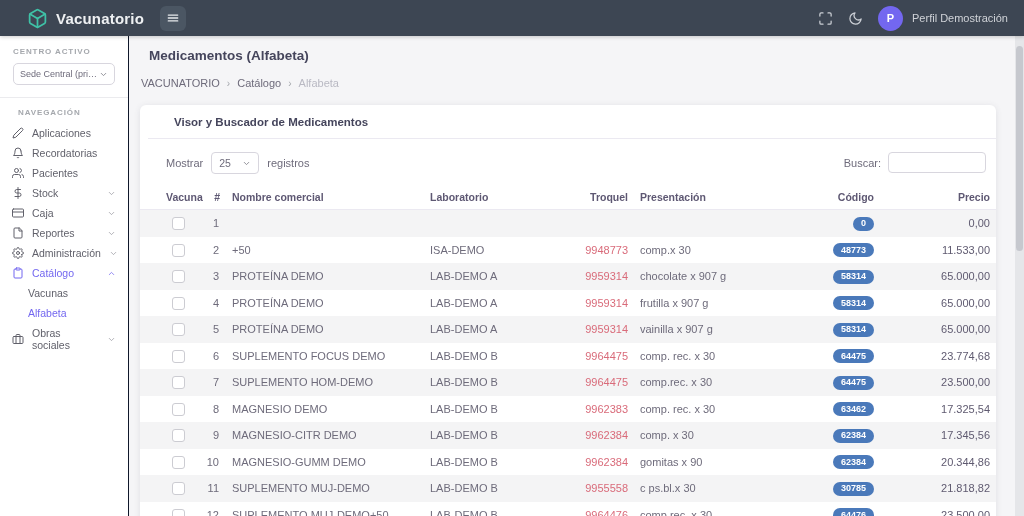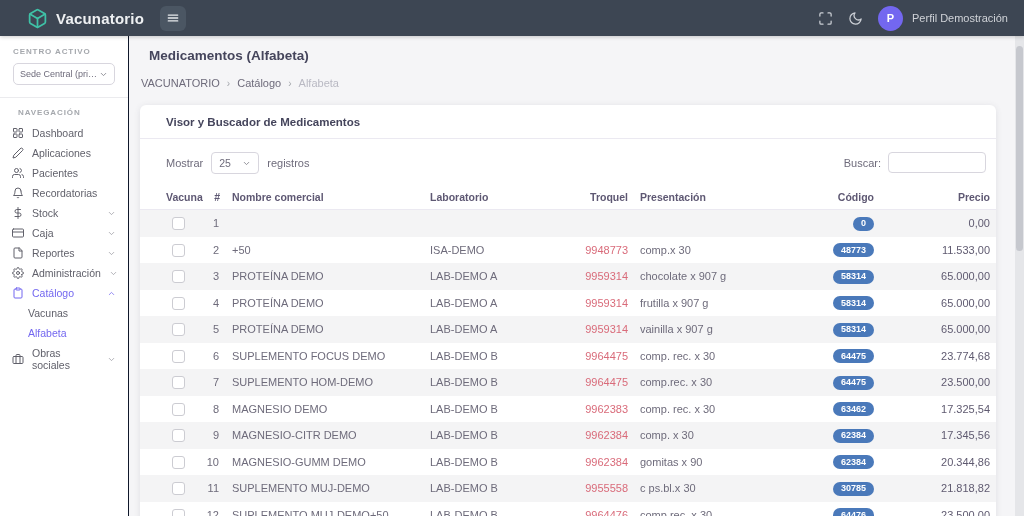--- a/index.html
+++ b/index.html
@@ -49,21 +49,21 @@
   .breadcrumb { position:absolute; left:141px; top:77px; font-size:11px; color:#6e6b7b;
                 display:flex; align-items:center; gap:7px; }
   .crumb { cursor:pointer; }
   .crumb.current { color:#b9b9c3; cursor:default; }
   .crumb-sep { color:#a5a8ad; font-size:10px; }
 
   
   .card { position:absolute; left:140px; top:105px; width:856px; height:440px; background:#fff;
           border-radius:6px; box-shadow:0 1px 6px rgba(75,70,92,.12); }
   .card-header { padding:11px 26px 10px; font-size:11.5px; font-weight:bold; color:#45455c;
-                 border-bottom:1px solid #ebe9f1; }
+                 border-bottom:1px solid #ebe9f1;margin-left:8px; }
   .controls { display:flex; align-items:flex-start; padding:13px 10px 10px 26px; font-size:11px; color:#6e6b7b; }
   .length { display:flex; align-items:center; gap:8px; }
   .select-box { min-width:48px; height:22px; border:1px solid #d8d6de; border-radius:4px;
                 display:flex; align-items:center; justify-content:space-between; padding:0 7px;
                 font-size:10.5px; color:#6e6b7b; cursor:pointer; }
   .select-box svg { width:9px; height:9px; color:#8d8d94; }
   .search { margin-left:auto; display:flex; align-items:center; gap:7px; }
   .search input { width:98px; height:21px; border:1px solid #d8d6de; border-radius:4px; outline:none;
                   padding:0 6px; font:inherit; color:#6e6b7b; }
 
@@ -142,55 +142,44 @@
     </div>
   </div>
   <div class="side-divider"></div>
   <div class="side-section" style="padding-top:10px;padding-left:18px;">
     <div class="side-label">NAVEGACIÓN</div>
   </div>
   <div class="nav-list">
       <div class="nav-item">
         <span class="nav-ic">
           <svg viewBox="0 0 24 24" fill="none" stroke="currentColor" stroke-width="2" stroke-linecap="round" stroke-linejoin="round">
-            <rect x="3" y="3" width="7" height="7" rx="1"></rect>
-            <rect x="14" y="3" width="7" height="7" rx="1"></rect>
-            <rect x="14" y="14" width="7" height="7" rx="1"></rect>
-            <rect x="3" y="14" width="7" height="7" rx="1"></rect>
-          </svg>
-        </span>
-        <span>Dashboard</span>
-      </div>
-      <div class="nav-item">
-        <span class="nav-ic">
-          <svg viewBox="0 0 24 24" fill="none" stroke="currentColor" stroke-width="2" stroke-linecap="round" stroke-linejoin="round">
             <path d="M17 3a2.8 2.8 0 1 1 4 4L7.5 20.5 2 22l1.5-5.5L17 3z"></path>
           </svg>
         </span>
         <span>Aplicaciones</span>
+      </div>
+      <div class="nav-item">
+        <span class="nav-ic">
+          <svg viewBox="0 0 24 24" fill="none" stroke="currentColor" stroke-width="2" stroke-linecap="round" stroke-linejoin="round">
+            <path d="M18 8A6 6 0 0 0 6 8c0 7-3 9-3 9h18s-3-2-3-9"></path>
+            <path d="M13.73 21a2 2 0 0 1-3.46 0"></path>
+          </svg>
+        </span>
+        <span>Recordatorias</span>
       </div>
       <div class="nav-item">
         <span class="nav-ic">
           <svg viewBox="0 0 24 24" fill="none" stroke="currentColor" stroke-width="2" stroke-linecap="round" stroke-linejoin="round">
             <path d="M17 21v-2a4 4 0 0 0-4-4H5a4 4 0 0 0-4 4v2"></path>
             <circle cx="9" cy="7" r="4"></circle>
             <path d="M23 21v-2a4 4 0 0 0-3-3.87"></path>
             <path d="M16 3.13a4 4 0 0 1 0 7.75"></path>
           </svg>
         </span>
         <span>Pacientes</span>
-      </div>
-      <div class="nav-item">
-        <span class="nav-ic">
-          <svg viewBox="0 0 24 24" fill="none" stroke="currentColor" stroke-width="2" stroke-linecap="round" stroke-linejoin="round">
-            <path d="M18 8A6 6 0 0 0 6 8c0 7-3 9-3 9h18s-3-2-3-9"></path>
-            <path d="M13.73 21a2 2 0 0 1-3.46 0"></path>
-          </svg>
-        </span>
-        <span>Recordatorias</span>
       </div>
       <div class="nav-item">
         <span class="nav-ic">
           <svg viewBox="0 0 24 24" fill="none" stroke="currentColor" stroke-width="2" stroke-linecap="round" stroke-linejoin="round">
             <line x1="12" y1="1" x2="12" y2="23"></line>
             <path d="M17 5H9.5a3.5 3.5 0 0 0 0 7h5a3.5 3.5 0 0 1 0 7H6"></path>
           </svg>
         </span>
         <span>Stock</span>
         <span class="nav-chev">

